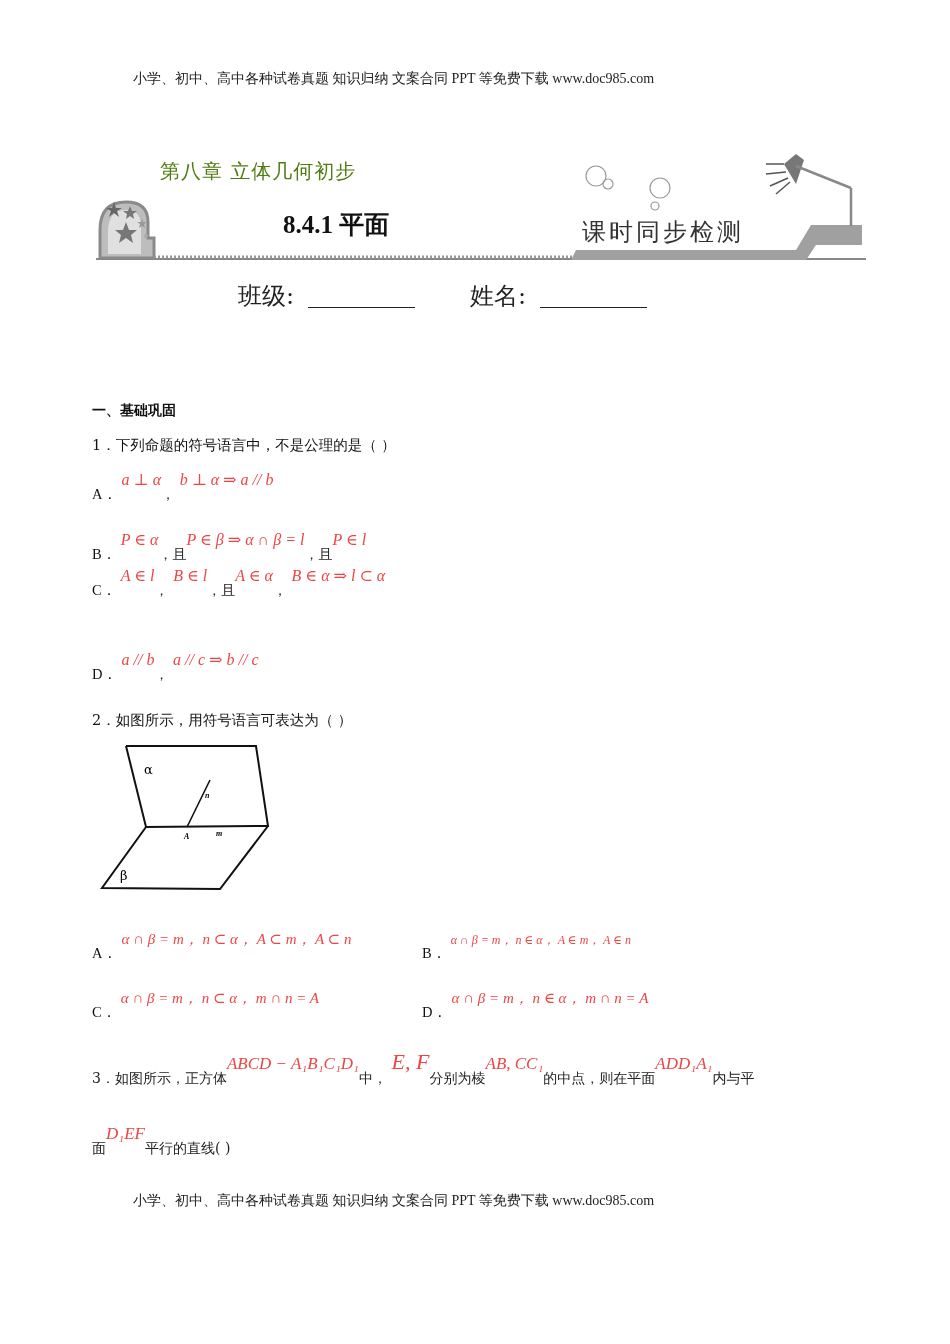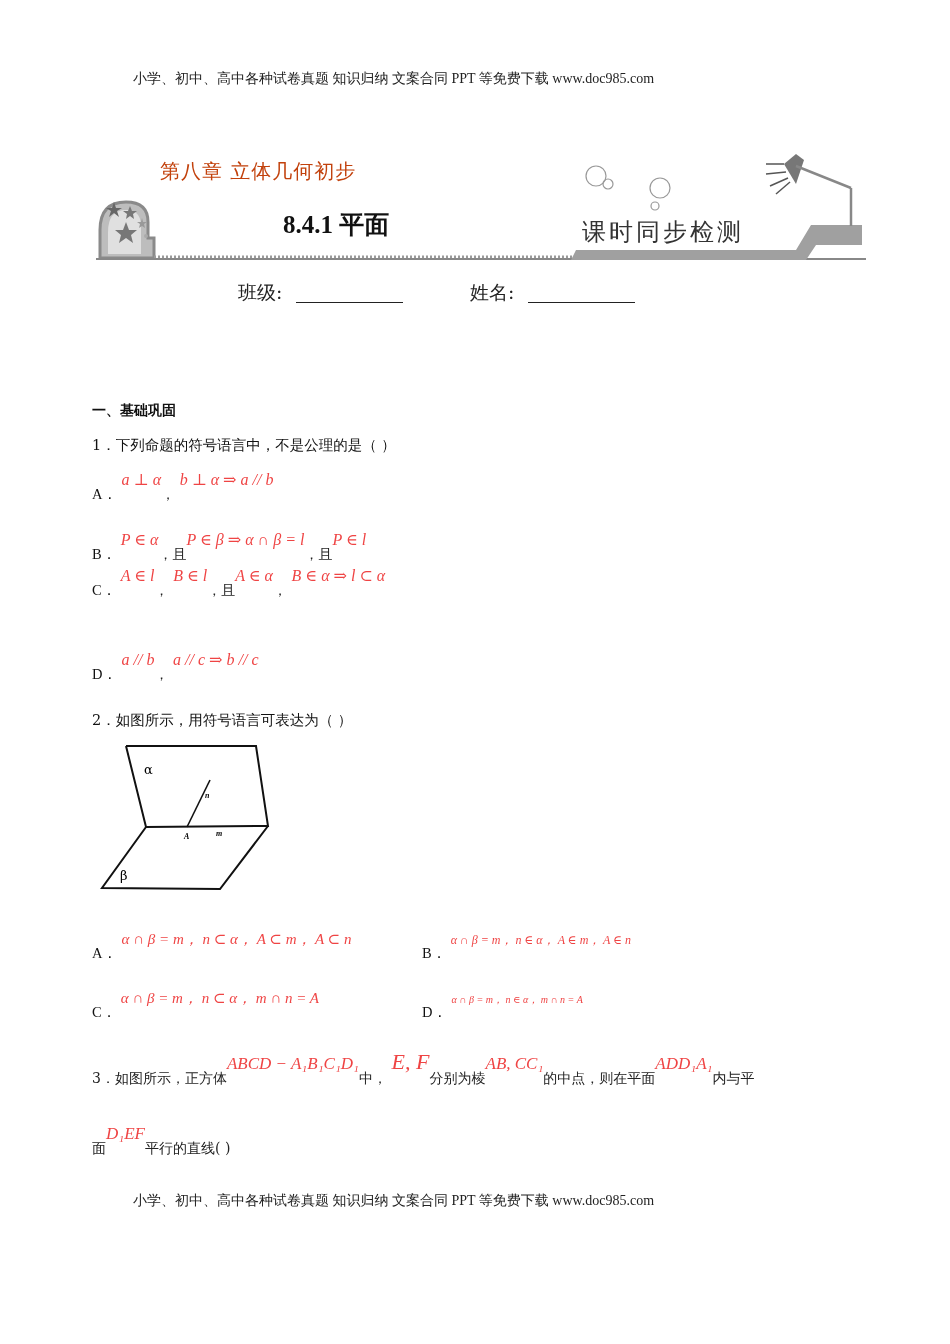--- a/index.html
+++ b/index.html
@@ -1,27 +1,27 @@
 <!DOCTYPE html>
 <html><head>
 <meta charset="utf-8">
 <style>
   html, body { margin: 0; padding: 0; background: #ffffff; }
   body { width: 950px; height: 1344px; position: relative; overflow: hidden;
          font-family: "DejaVu Serif", "Liberation Serif", serif; color: #111; }
   .abs { position: absolute; }
   .watermark { left: 0; width: 787px; text-align: center; font-size: 14px; color: #222;
                font-family: "Liberation Serif", "DejaVu Serif", serif; }
-  .chapter { left: 160px; top: 158px; font-size: 20px; color: #c2410c; letter-spacing: 1px;
+  .chapter { left: 160px; top: 158px; font-size: 20px; color: #4d7c0f; letter-spacing: 1px;
              font-family: "DejaVu Sans", sans-serif; }
   .section-title { left: 283px; top: 208px; font-size: 25px; font-weight: bold; color: #111;
                    font-family: "Liberation Serif", serif; }
   .banner-label { left: 582px; top: 216px; font-size: 24px; color: #333; letter-spacing: 3px;
                   font-family: "DejaVu Serif", serif; }
-  .form-row { top: 280px; font-size: 19px; color: #222; font-family: "DejaVu Serif", serif; }
+  .form-row { top: 280px; font-size: 24px; color: #222; font-family: "DejaVu Serif", serif; }
   .blank-line { display: inline-block; width: 107px; border-bottom: 1.5px solid #222; margin-left: 14px; vertical-align: -4px; height: 18px; }
   .heading { left: 92px; top: 402px; font-size: 14px; font-weight: bold; font-family: "DejaVu Sans", sans-serif; }
   .q { left: 92px; font-size: 14.5px; font-family: "DejaVu Serif", serif; color: #111; }
   .opt-letter { font-size: 14.5px; font-family: "Liberation Serif", serif; }
   .math { font-family: "Liberation Serif", "DejaVu Serif", serif; font-style: italic; color: #ef4444; font-size: 16px; }
   .math-up { position: relative; top: -14px; }
   .sep { font-size: 14px; color: #222; }
   .small-zh { font-size: 14px; color: #222; }
 </style>
 </head>
@@ -125,21 +125,21 @@
 <div class="abs q" style="top:944px; left:422px;">
   <span class="opt-letter">B．</span>
   <span class="math math-up" style="font-size:12px;">α ∩ β = m， n ∈ α， A ∈ m， A ∈ n</span>
 </div>
 <div class="abs q" style="top:1003px;">
   <span class="opt-letter">C．</span>
   <span class="math math-up" style="font-size:15px;">α ∩ β = m， n ⊂ α， m ∩ n = A</span>
 </div>
 <div class="abs q" style="top:1003px; left:422px;">
   <span class="opt-letter">D．</span>
-  <span class="math math-up" style="font-size:10px;">α ∩ β = m， n ∈ α， m ∩ n = A</span>
+  <span class="math math-up" style="font-size:15px;">α ∩ β = m， n ∈ α， m ∩ n = A</span>
 </div>
 
 <div class="abs q" style="top:1063px; white-space:nowrap;">
   <span class="small-zh">3．</span><span class="small-zh">如图所示，正方体</span><span class="math math-up" style="font-size:17px;">ABCD − A₁B₁C₁D₁</span><span class="small-zh">中，</span>
   <span class="math math-up" style="font-size:22px;">E, F</span><span class="small-zh">分别为棱</span><span class="math math-up" style="font-size:17px;">AB, CC₁</span><span class="small-zh">的中点，则在平面</span><span class="math math-up" style="font-size:17px;">ADD₁A₁</span><span class="small-zh">内与平</span>
 </div>
 <div class="abs q" style="top:1138px; white-space:nowrap;">
   <span class="small-zh">面</span><span class="math math-up" style="font-size:17px;">D₁EF</span><span class="small-zh">平行的直线(    )</span>
 </div>
 

